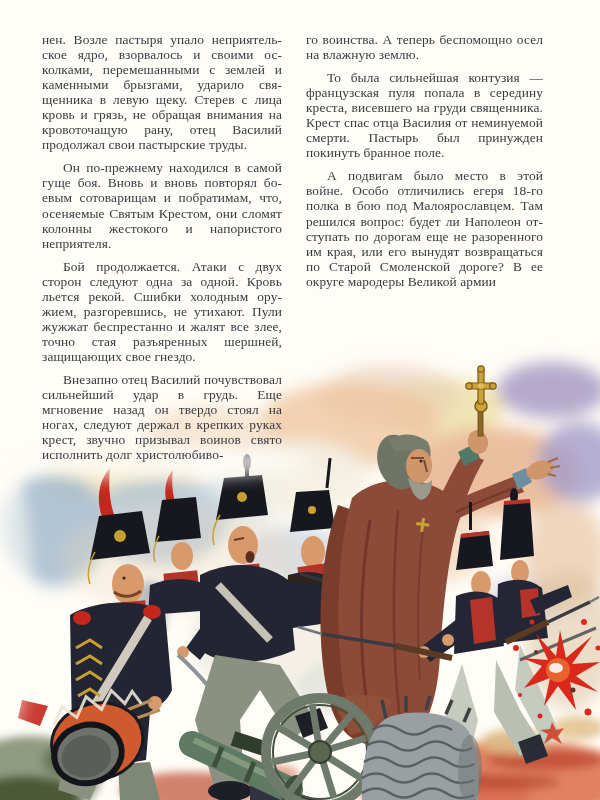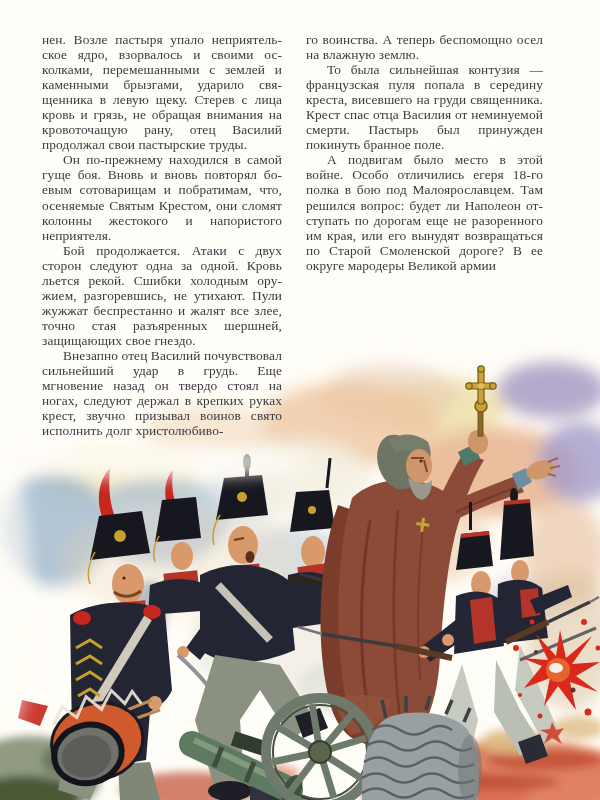--- a/index.html
+++ b/index.html
@@ -3,21 +3,21 @@
 <meta charset="utf-8">
 <style>
   html,body{margin:0;padding:0;}
   body{width:600px;height:800px;background:#fffdf7;overflow:hidden;}
   .page{position:relative;width:528px;height:800px;
         font-family:"Liberation Serif","DejaVu Serif",serif;color:#3a3a42;}
   .illustration{position:absolute;left:0;top:340px;width:600px;height:460px;}
   .col{position:absolute;top:32px;text-align:justify;font-size:13.4px;
        line-height:15.05px;letter-spacing:0.1px;}
   .col p{margin:0;text-indent:0;hyphens:manual;-webkit-hyphens:manual;}
-  .col p + p{text-indent:21px;}
+  .col p + p{text-indent:21px;margin-top:8px;}
   .col-left{left:42px;width:240px;}
   .col-right{left:306px;width:237px;}
 </style>
 </head>
 <body>
 
 <div class="page">
 
 <svg class="illustration" viewBox="0 340 600 460" xmlns="http://www.w3.org/2000/svg">
   <defs>

